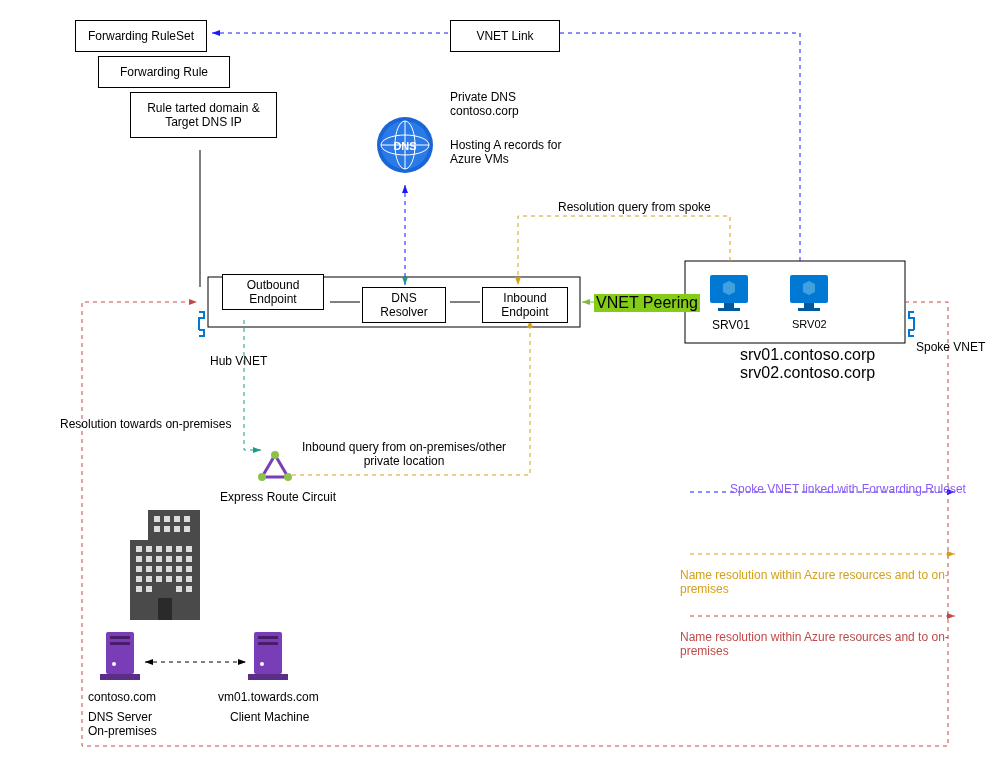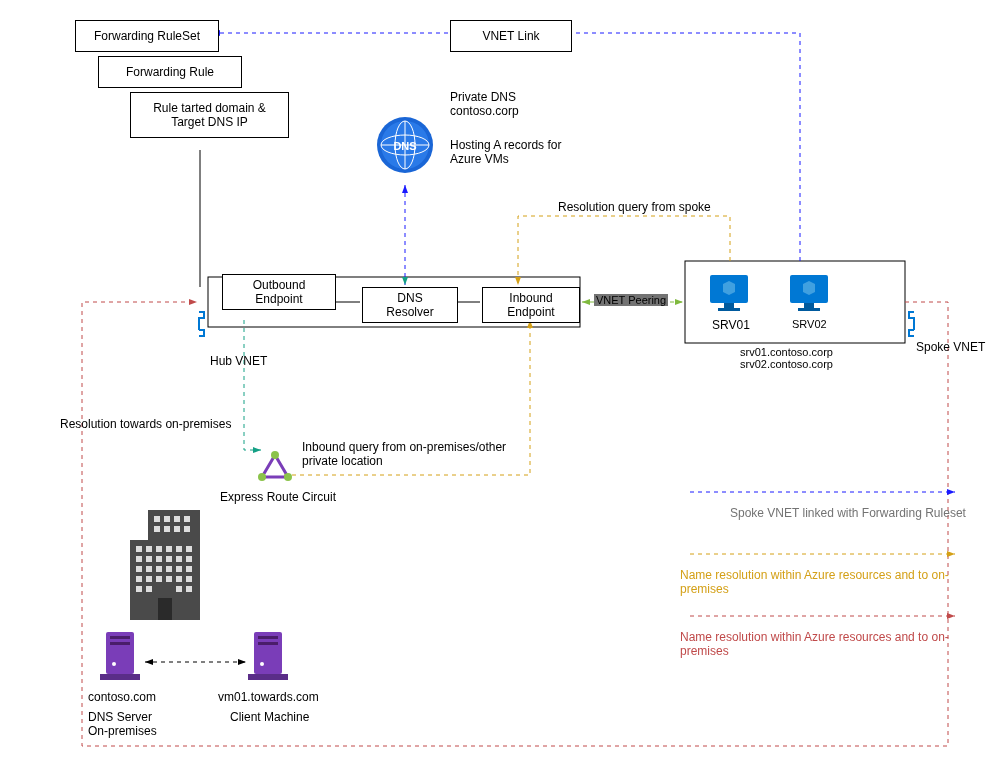--- a/index.html
+++ b/index.html
@@ -1,17 +1,17 @@
 <!DOCTYPE html>
 <html><head>
 <meta charset="utf-8">
 <style>
   body{margin:0;font-family:Arial,Helvetica,sans-serif;font-size:12px;background:#fff}
   .canvas{position:relative;width:996px;height:761px;background:#fff}
-  .box{position:absolute;border:1px solid #000;background:#fff;text-align:center;display:flex;align-items:center;justify-content:center;padding:2px 6px}
+  .box{position:absolute;border:1px solid #000;background:#fff;text-align:center;display:flex;align-items:center;justify-content:center;padding:2px 0}
   .lbl{position:absolute}
   svg{position:absolute;left:0;top:0}
 </style>
 </head>
 <body>
 
 <div class="canvas">
 
 <svg width="996" height="761">
   <defs>
@@ -180,34 +180,34 @@
 <div class="box" style="left:362px;top:287px;width:82px;height:30px;white-space:pre-line">DNS
 Resolver</div>
 <div class="box" style="left:482px;top:287px;width:84px;height:30px;white-space:pre-line">Inbound
 Endpoint</div>
 
 <div class="lbl" style="left:450px;top:90px;white-space:pre-line;text-align:left">Private DNS
 contoso.corp</div>
 <div class="lbl" style="left:450px;top:138px;white-space:pre-line;text-align:left">Hosting A records for
 Azure VMs</div>
 <div class="lbl" style="left:558px;top:200px">Resolution query from spoke</div>
-<div class="lbl" style="left:594px;top:294px;font-size:11px;background:#737373;padding:0 2px">VNET Peering</div>
+<div class="lbl" style="left:594px;top:294px;font-size:16px;background:#84cc16;padding:0 2px">VNET Peering</div>
 <div class="lbl" style="left:712px;top:318px;font-size:12px">SRV01</div>
 <div class="lbl" style="left:792px;top:318px;font-size:11px">SRV02</div>
-<div class="lbl" style="left:740px;top:346px;white-space:pre-line;font-size:11px">srv01.contoso.corp
+<div class="lbl" style="left:740px;top:346px;white-space:pre-line;font-size:16px">srv01.contoso.corp
 srv02.contoso.corp</div>
 <div class="lbl" style="left:916px;top:340px">Spoke VNET</div>
 <div class="lbl" style="left:210px;top:354px">Hub VNET</div>
 <div class="lbl" style="left:60px;top:417px">Resolution towards on-premises</div>
-<div class="lbl" style="left:302px;top:440px;white-space:pre-line;text-align:left">Inbound query from on-premises/other
+<div class="lbl" style="left:302px;top:440px;white-space:pre-line;text-align:center">Inbound query from on-premises/other
 private location</div>
 <div class="lbl" style="left:220px;top:490px">Express Route Circuit</div>
 <div class="lbl" style="left:88px;top:690px">contoso.com</div>
 <div class="lbl" style="left:88px;top:710px;white-space:pre-line">DNS Server
 On-premises</div>
 <div class="lbl" style="left:218px;top:690px">vm01.towards.com</div>
 <div class="lbl" style="left:230px;top:710px">Client Machine</div>
 
-<div class="lbl" style="left:730px;top:506px;color:#737373">Spoke VNET linked with Forwarding Ruleset</div>
+<div class="lbl" style="left:730px;top:482px;color:#8b5cf6">Spoke VNET linked with Forwarding Ruleset</div>
 <div class="lbl" style="left:680px;top:568px;color:#d4a017">Name resolution within Azure resources and to on-premises</div>
 <div class="lbl" style="left:680px;top:630px;color:#c04a4a">Name resolution within Azure resources and to on-premises</div>
 
 </div>
 
 </body></html>

